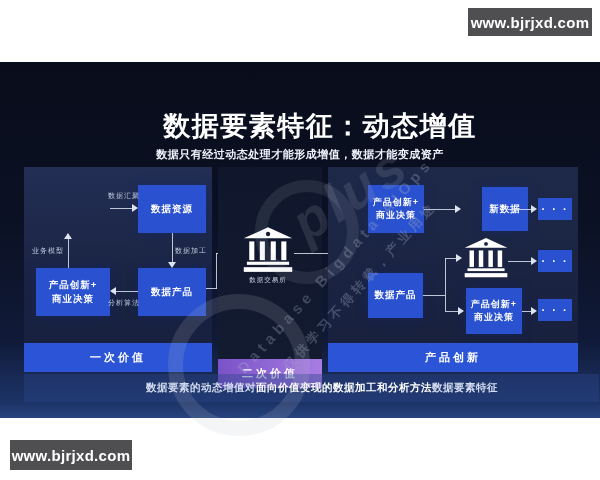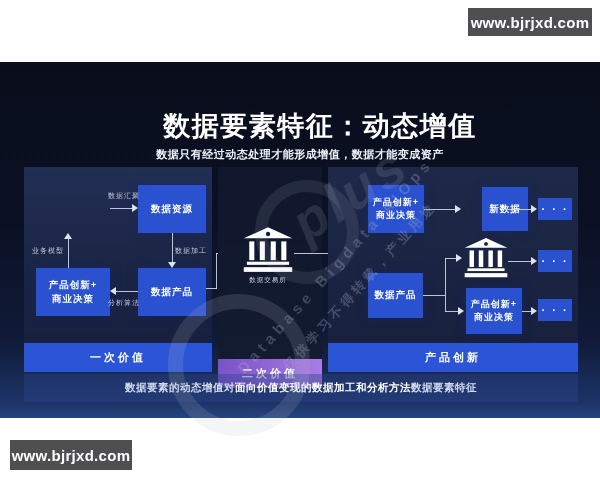--- a/index.html
+++ b/index.html
@@ -50,21 +50,21 @@
   .arr-l{border-top:4px solid transparent;border-bottom:4px solid transparent;border-right:6px solid #dde3ef;}
   .arr-u{border-left:4px solid transparent;border-right:4px solid transparent;border-bottom:6px solid #dde3ef;}
   .arr-d{border-left:4px solid transparent;border-right:4px solid transparent;border-top:6px solid #dde3ef;}
   .lbl{position:absolute;color:#c2cce0;font-size:7px;letter-spacing:1px;text-align:center;}
   .bank{position:absolute;}
   .bank svg{width:100%;height:100%;fill:#ffffff;}
   .exchange-lbl{position:absolute;color:#ccd5e6;font-size:6.5px;letter-spacing:1px;text-align:center;}
   .footer{
     position:absolute;left:24px;top:312px;width:554px;height:28px;
     background:rgba(44,70,138,.42);display:flex;align-items:center;justify-content:center;
-    font-size:10.5px;letter-spacing:.5px;
+    font-size:10.5px;letter-spacing:.5px;padding-left:21px;
   }
   .footer .pre,.footer .post{color:#d4ddf1;font-weight:600;}
   .footer .emph{color:#ffffff;font-weight:800;}
   .wm{position:absolute;pointer-events:none;}
   .wm-circle{border-radius:50%;}
   .wm-text{color:rgba(168,178,198,.30);font-size:15px;letter-spacing:5px;font-weight:600;text-align:center;}
   .wm-notice{color:rgba(160,170,192,.34);font-size:13px;letter-spacing:4px;font-weight:700;text-align:center;}
   .wm-logo{color:rgba(190,196,212,.14);font-size:54px;font-weight:800;font-style:italic;letter-spacing:4px;text-align:center;}
 </style>
 </head>

